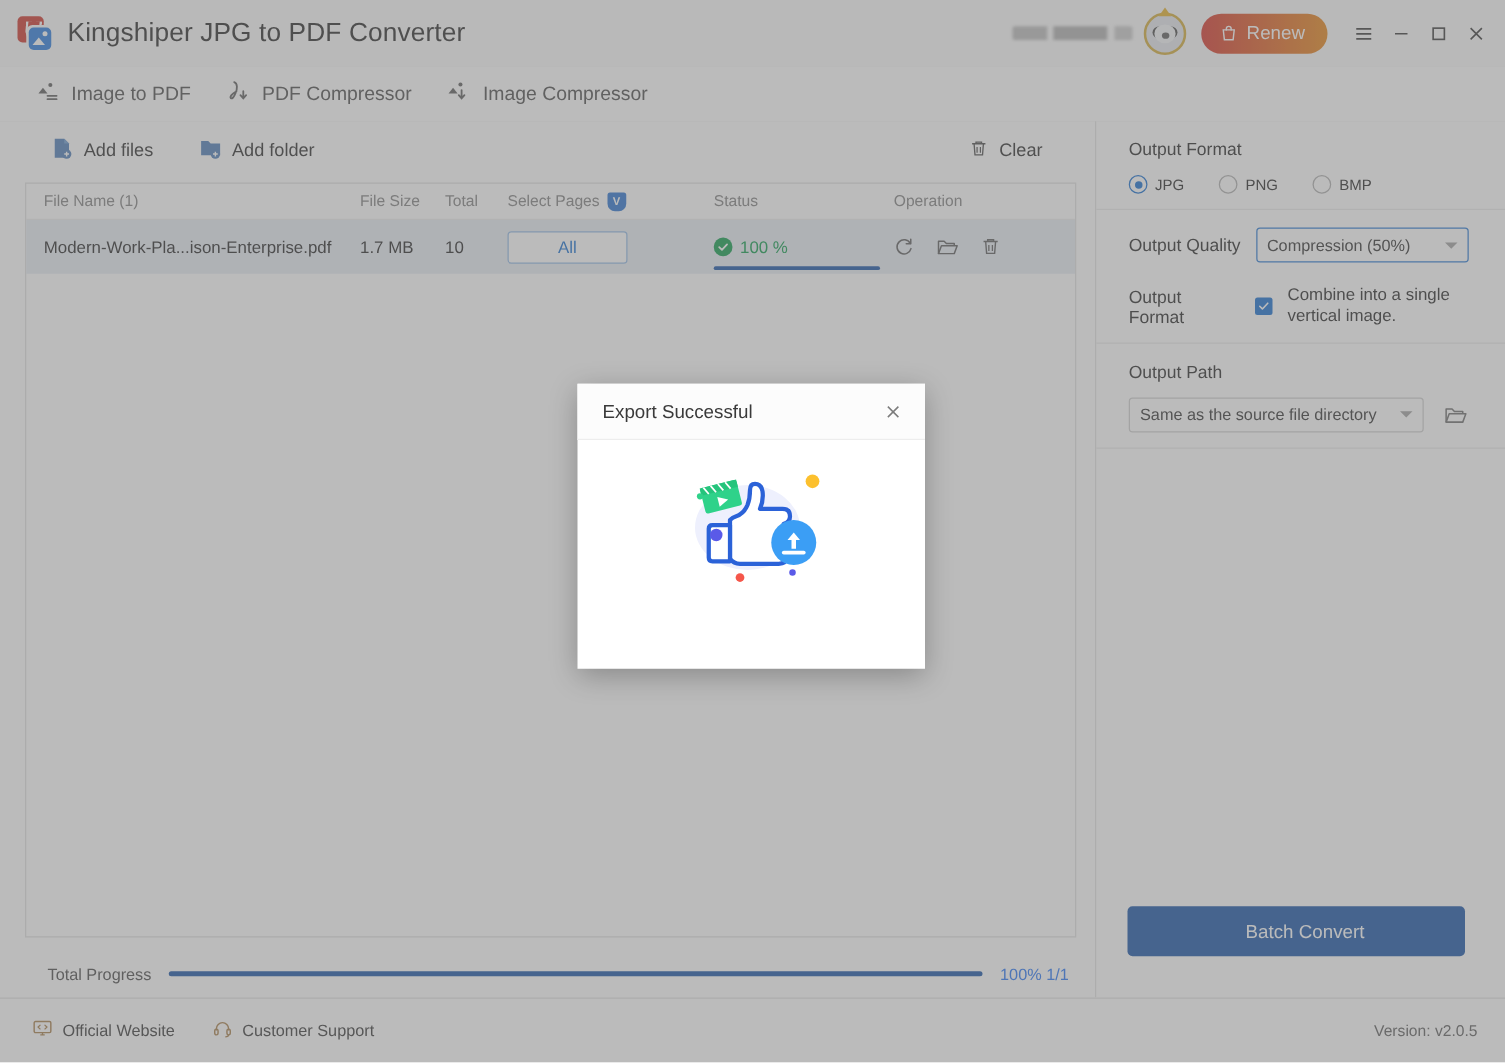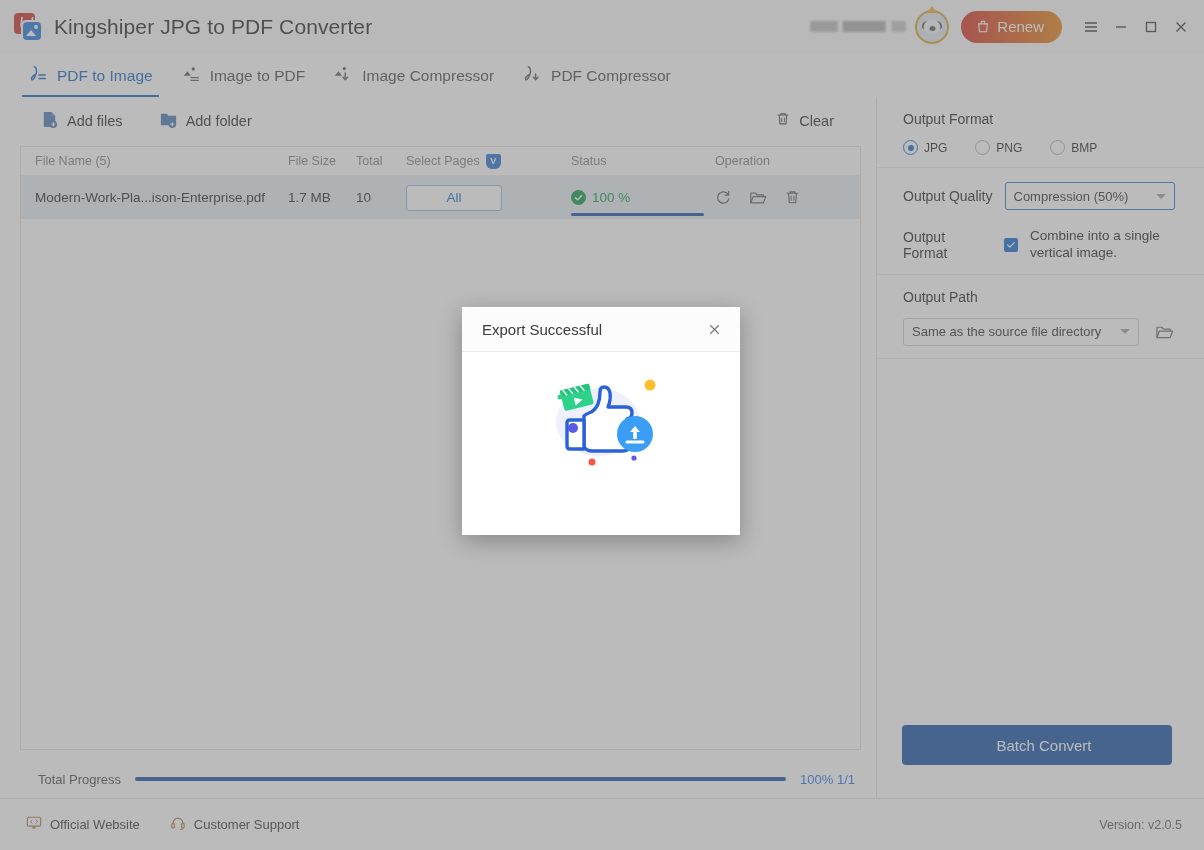--- a/index.html
+++ b/index.html
@@ -587,57 +587,48 @@
           <div class="win-btn">
             <svg viewBox="0 0 16 16" width="16" height="16">
               <path d="M3.5 3.5 L12.5 12.5 M12.5 3.5 L3.5 12.5" stroke="#4a4a4a" stroke-width="1.3"></path>
             </svg>
           </div>
         </div>
       </div>
     </div>
 
     <div class="tabbar">
-      <div class="tab active">
-        <span>
-          <svg viewBox="0 0 22 22" width="20" height="20">
-            <path d="M7 3 c3 1 3 6 1 10 c-1 3 -3 5 -4 4 c-1 -1 1 -4 5 -6" fill="none" stroke="#2573c8" stroke-width="1.6" stroke-linecap="round"></path>
-            <path d="M12 12 h7 M12 16 h7" stroke="#2573c8" stroke-width="1.6" stroke-linecap="round"></path>
-          </svg>
-        </span>
-        <span>PDF to Image</span>
-      </div>
       <div class="tab">
         <span>
           <svg viewBox="0 0 22 22" width="20" height="20">
             <path d="M3 13 l4 -5 l4 5 z" fill="#6b6b6b"></path>
             <circle cx="13.5" cy="5.5" r="1.8" fill="#6b6b6b"></circle>
             <path d="M11 15 h8 M11 18 h8" stroke="#6b6b6b" stroke-width="1.6" stroke-linecap="round"></path>
           </svg>
         </span>
         <span>Image to PDF</span>
       </div>
       <div class="tab">
         <span>
           <svg viewBox="0 0 22 22" width="20" height="20">
+            <path d="M7 3 c3 1 3 6 1 10 c-1 3 -3 5 -4 4 c-1 -1 1 -4 5 -6" fill="none" stroke="#6b6b6b" stroke-width="1.6" stroke-linecap="round"></path>
+            <path d="M15 11 v6 M12.5 14.5 L15 17.2 L17.5 14.5" fill="none" stroke="#6b6b6b" stroke-width="1.6" stroke-linecap="round"></path>
+          </svg>
+        </span>
+        <span>PDF Compressor</span>
+      </div>
+      <div class="tab">
+        <span>
+          <svg viewBox="0 0 22 22" width="20" height="20">
             <path d="M2 13 l4 -5 l4 5 z" fill="#6b6b6b"></path>
             <circle cx="12.5" cy="5" r="1.8" fill="#6b6b6b"></circle>
             <path d="M13.5 10 v7 M11 14.5 L13.5 17.3 L16 14.5" fill="none" stroke="#6b6b6b" stroke-width="1.6" stroke-linecap="round"></path>
           </svg>
         </span>
         <span>Image Compressor</span>
-      </div>
-      <div class="tab">
-        <span>
-          <svg viewBox="0 0 22 22" width="20" height="20">
-            <path d="M7 3 c3 1 3 6 1 10 c-1 3 -3 5 -4 4 c-1 -1 1 -4 5 -6" fill="none" stroke="#6b6b6b" stroke-width="1.6" stroke-linecap="round"></path>
-            <path d="M15 11 v6 M12.5 14.5 L15 17.2 L17.5 14.5" fill="none" stroke="#6b6b6b" stroke-width="1.6" stroke-linecap="round"></path>
-          </svg>
-        </span>
-        <span>PDF Compressor</span>
       </div>
     </div>
 
     <div class="toolbar">
       <div class="tool-btn">
         <span>
           <svg viewBox="0 0 20 20" width="19" height="19">
             <path d="M4 2 h8 l4 4 v12 h-12 z" fill="#5b87bd"></path>
             <path d="M12 2 v4 h4 z" fill="#7ba6d6"></path>
             <circle cx="14" cy="15" r="4" fill="#5b87bd"></circle>
@@ -662,21 +653,21 @@
             <path d="M3 4.5 h12 M6.5 4.5 V3 h5 v1.5 M4.8 4.5 l0.8 10 h6.8 l0.8 -10" fill="none" stroke="#5a5a5a" stroke-width="1.2"></path>
             <path d="M7.5 7.5 v5 M10.5 7.5 v5" stroke="#5a5a5a" stroke-width="1.1"></path>
           </svg>
         </span>
         <span>Clear</span>
       </div>
     </div>
 
     <div class="filelist">
       <div class="lhead">
-        <div class="c c-name">File Name (5)</div>
+        <div class="c c-name">File Name (1)</div>
         <div class="c c-size">File Size</div>
         <div class="c c-total">Total</div>
         <div class="c c-pages">
           <span>Select Pages</span>
           <span class="vip-badge">V</span>
         </div>
         <div class="c c-status">Status</div>
         <div class="c c-op">Operation</div>
       </div>
 

